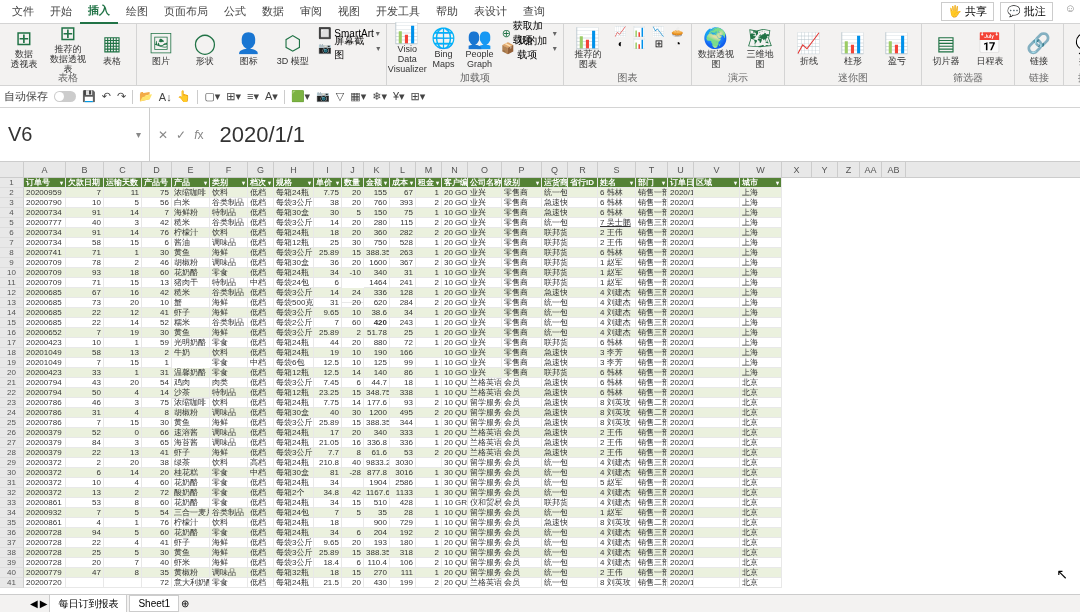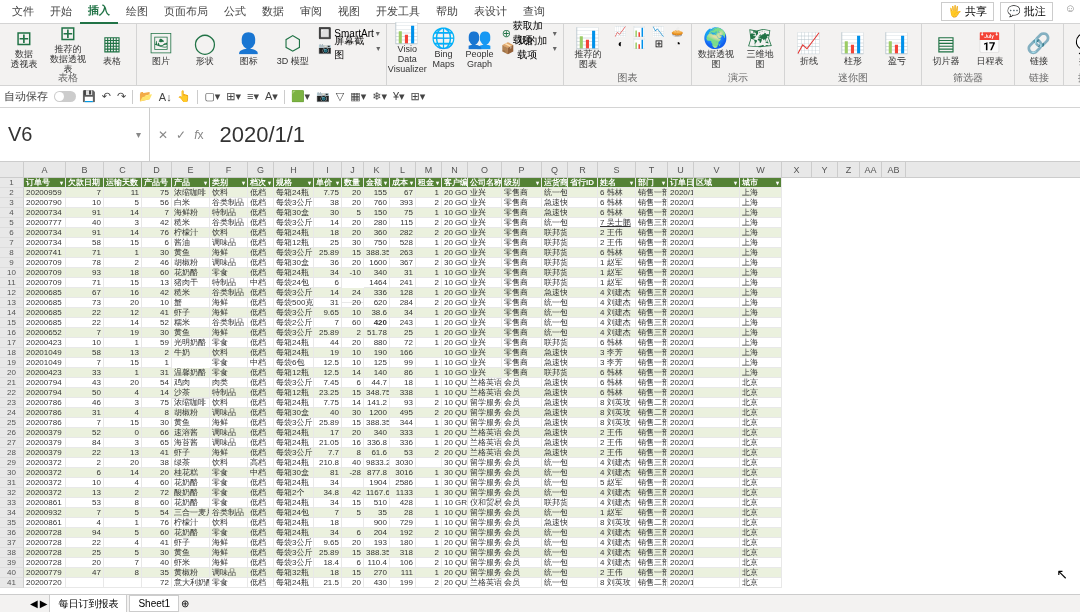--- a/index.html
+++ b/index.html
@@ -158,20 +158,21 @@
             <span>获取加载项</span>
             <span class="chevron">▾</span>
           </div>
           <div class="ribbon-small">
             <span class="mini-icon">📦</span>
             <span>我的加载项</span>
             <span class="chevron">▾</span>
           </div>
         </div>
       </div>
+      <div class="ribbon-label">加载项</div>
     </div>
     <div class="ribbon-group">
       <div class="ribbon-items">
         <div class="ribbon-btn large">
           <div class="icon">📊</div>
           <div class="label">推荐的<br>图表</div>
         </div>
         <div style="display: grid; grid-template-columns: repeat(4, 18px); gap: 1px;">
           <div style="font-size: 10px; cursor: pointer; text-align: center;">📈</div>
           <div style="font-size: 10px; cursor: pointer; text-align: center;">📊</div>
@@ -898,21 +899,21 @@
       <div class="cell" style="width: 42px;">20200786</div>
       <div class="cell r" style="width: 38px;">46</div>
       <div class="cell r" style="width: 38px;">3</div>
       <div class="cell r" style="width: 30px;">75</div>
       <div class="cell" style="width: 38px;">浓缩咖啡</div>
       <div class="cell" style="width: 38px;">饮料</div>
       <div class="cell" style="width: 26px;">低档</div>
       <div class="cell" style="width: 40px;">每箱24瓶</div>
       <div class="cell r" style="width: 28px;">7.75</div>
       <div class="cell r" style="width: 22px;">14</div>
-      <div class="cell r" style="width: 26px;">141.2</div>
+      <div class="cell r" style="width: 26px;">177.6</div>
       <div class="cell r" style="width: 26px;">93</div>
       <div class="cell r" style="width: 26px;">2</div>
       <div class="cell r" style="width: 26px;">10 QUEEN</div>
       <div class="cell" style="width: 34px;">留学服务中心</div>
       <div class="cell" style="width: 40px;">会员</div>
       <div class="cell" style="width: 26px;">急速快递</div>
       <div class="cell" style="width: 30px;"></div>
       <div class="cell" style="width: 38px;">8 刘英玫</div>
       <div class="cell" style="width: 32px;">销售二部</div>
       <div class="cell" style="width: 26px;">2020/1/1 华北</div>

